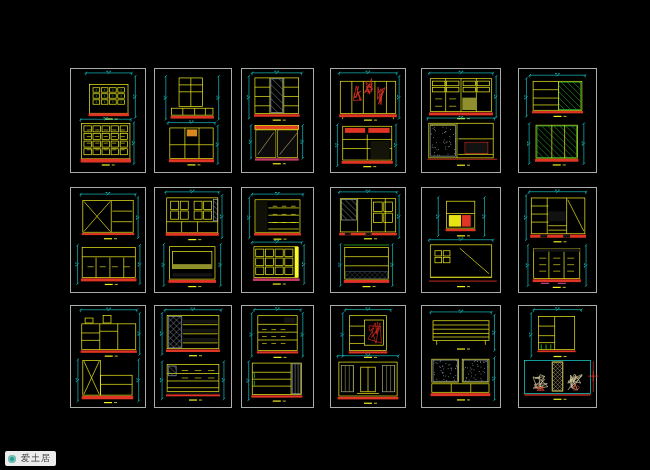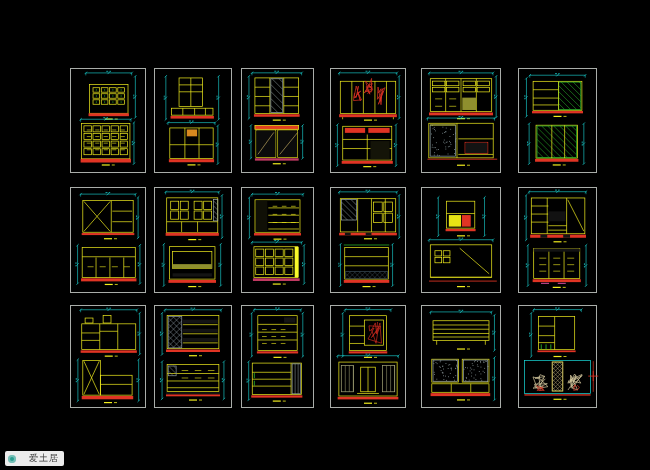--- a/index.html
+++ b/index.html
@@ -1,21 +1,21 @@
 <!DOCTYPE html>
 <html><head>
 <meta charset="utf-8">
 <style>
   html,body{margin:0;padding:0;background:#000;}
   .stage{position:relative;width:650px;height:470px;background:#000;overflow:hidden;
          font-family:"Liberation Sans",sans-serif;}
   .panel{position:absolute;border:1px solid #a9ada9;background:#000;box-sizing:border-box;}
   .panel svg{display:block;overflow:visible;}
   .watermark{position:absolute;left:5px;top:451px;height:15px;display:flex;align-items:center;
-             gap:13px;background:#ececec;border-radius:2px;padding:0 5px 0 3px;}
+             gap:5px;background:#ececec;border-radius:2px;padding:0 5px 0 3px;}
   .wm-dot{width:8px;height:8px;border-radius:50%;display:inline-block;
           box-shadow:inset 0 0 0 2px rgba(255,255,255,.35);}
   .wm-label{font-size:9px;line-height:9px;color:#3a3a3a;letter-spacing:1px;}
 </style>
 </head>
 <body>
 
 <div class="stage">
   <div id="panels-host">
       <div class="panel" style="left: 70px; top: 68px; width: 76px; height: 105px;">

